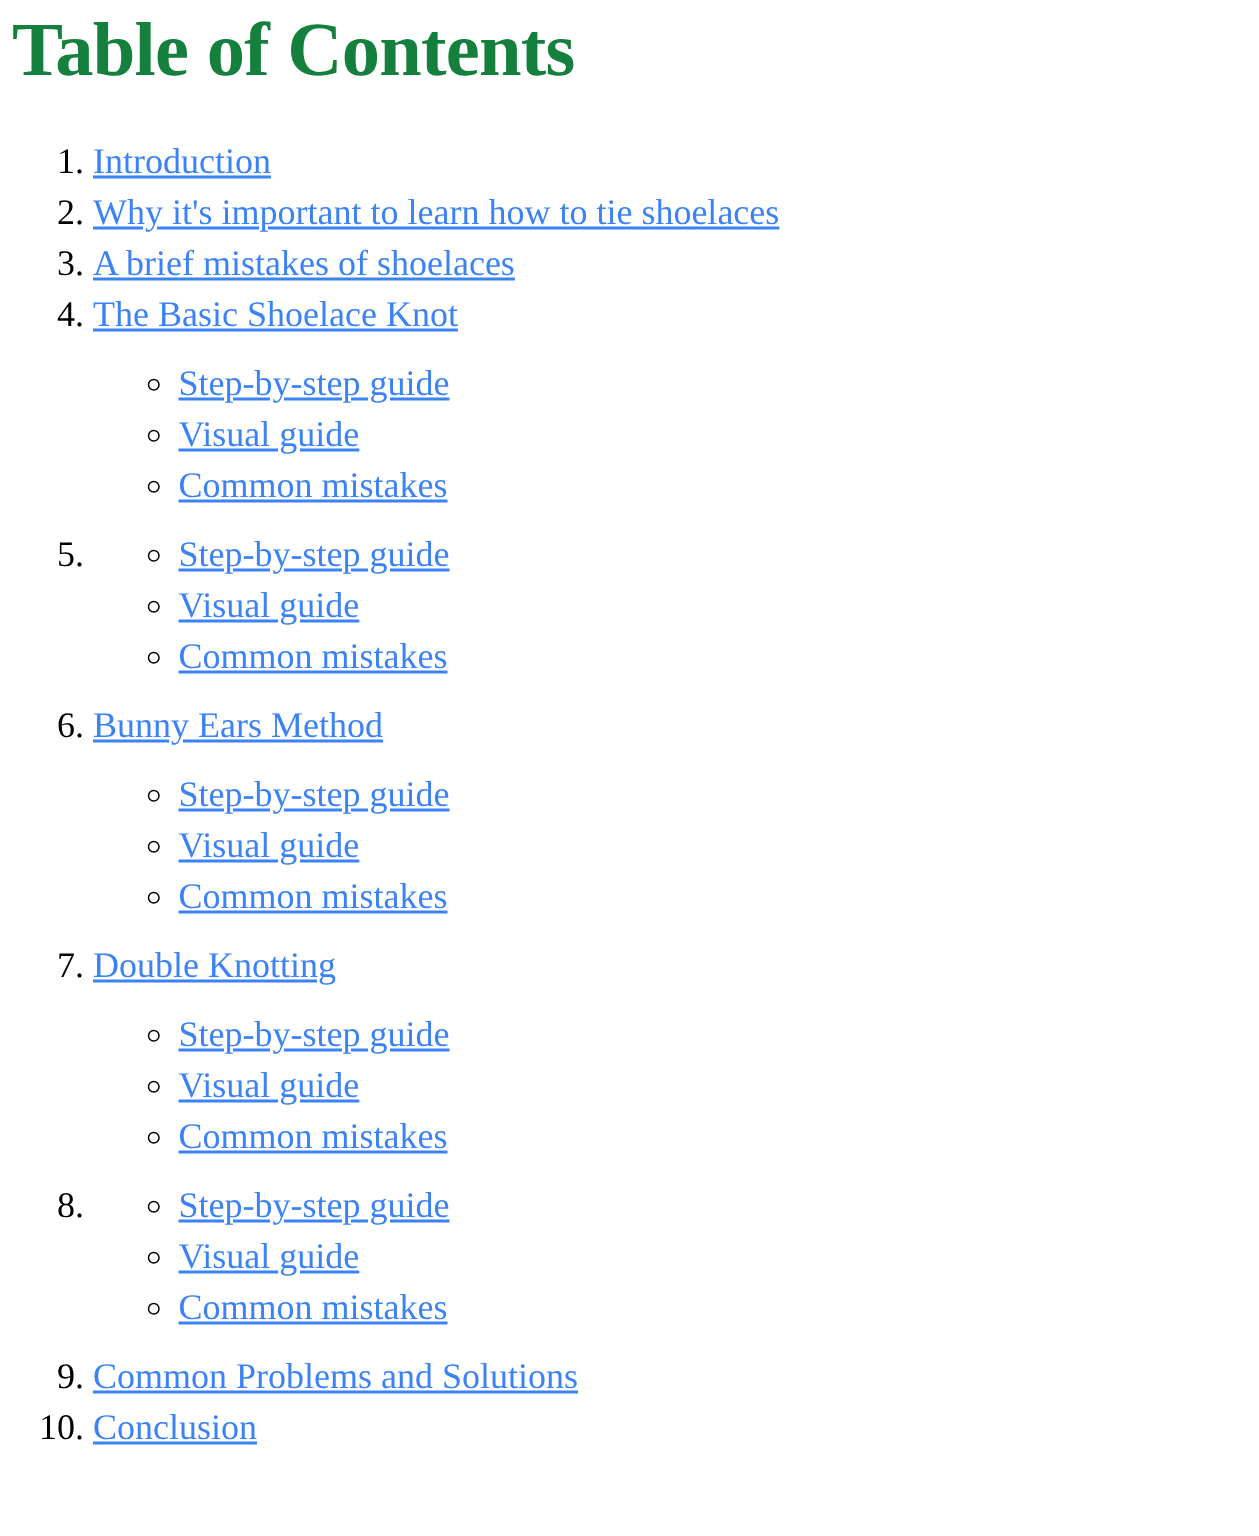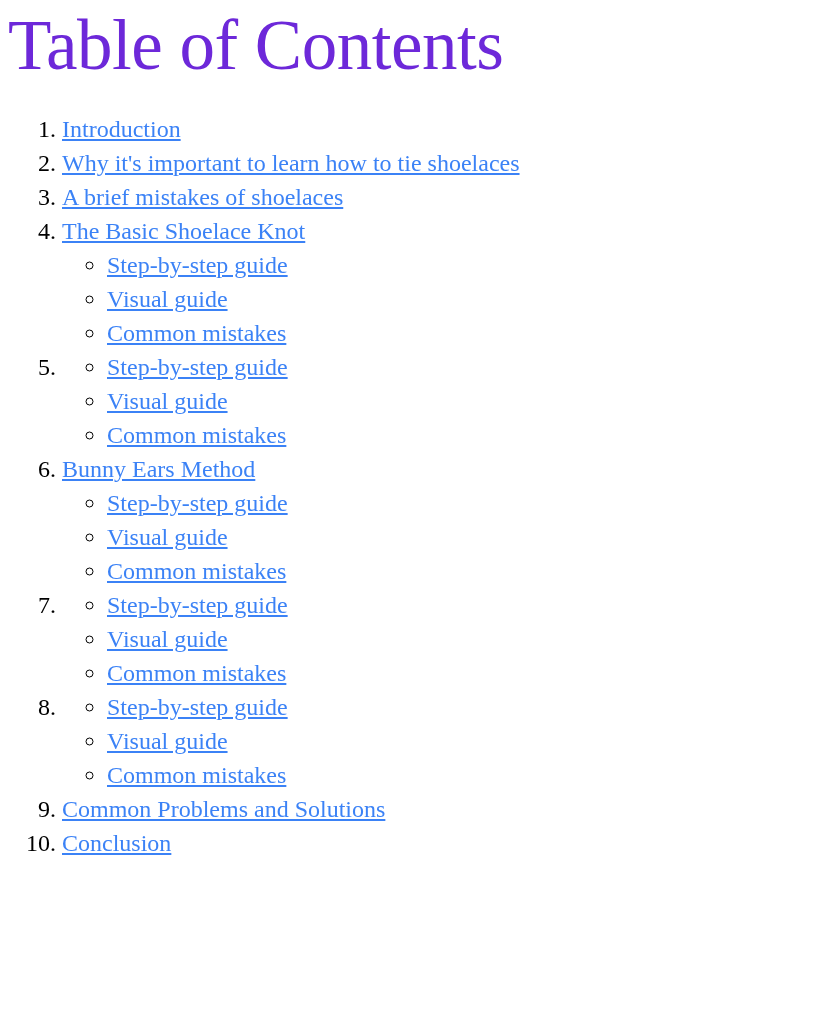--- a/index.html
+++ b/index.html
@@ -15,44 +15,44 @@
     font-family: "Liberation Serif", "DejaVu Serif", serif;
     color: #000000;
     -webkit-font-smoothing: none;
   }
   .page {
     padding: 8px 8px 0 8px;
     box-sizing: border-box;
   }
   h1.doc-title {
     font-family: "Liberation Serif", "DejaVu Serif", serif;
-    font-size: 71px;
-    font-weight: normal;
+    font-size: 51px;
+    font-weight: bold;
     line-height: 1.05;
     margin: 0 0 0 0;
     padding: 0;
     letter-spacing: -0.5px;
-    color: #6d28d9;
+    color: #15803d;
   }
   ol.toc-list {
     font-size: 24px;
     line-height: 34px;
     margin: 29px 0 0 0;
     padding-left: 54px;
     list-style-type: decimal;
     list-style-position: outside;
   }
   ol.toc-list > li {
     margin: 0;
     padding: 0;
   }
   ul.toc-sublist {
     font-size: 24px;
     line-height: 34px;
-    margin: 0;
+    margin: 12px;
     padding-left: 45px;
     list-style-type: circle;
     list-style-position: outside;
   }
   ul.toc-sublist > li {
     margin: 0;
     padding: 0;
   }
   a.toc-link {
     color: #3b82f6;
@@ -121,20 +121,21 @@
         <li>
           <a class="toc-link" href="#">Visual guide</a>
         </li>
         <li>
           <a class="toc-link" href="#">Common mistakes</a>
         </li>
       </ul>
     </li>
 
     <li>
+      <a class="toc-link" href="#">Double Knotting</a>
       <ul class="toc-sublist">
         <li>
           <a class="toc-link" href="#">Step-by-step guide</a>
         </li>
         <li>
           <a class="toc-link" href="#">Visual guide</a>
         </li>
         <li>
           <a class="toc-link" href="#">Common mistakes</a>
         </li>

